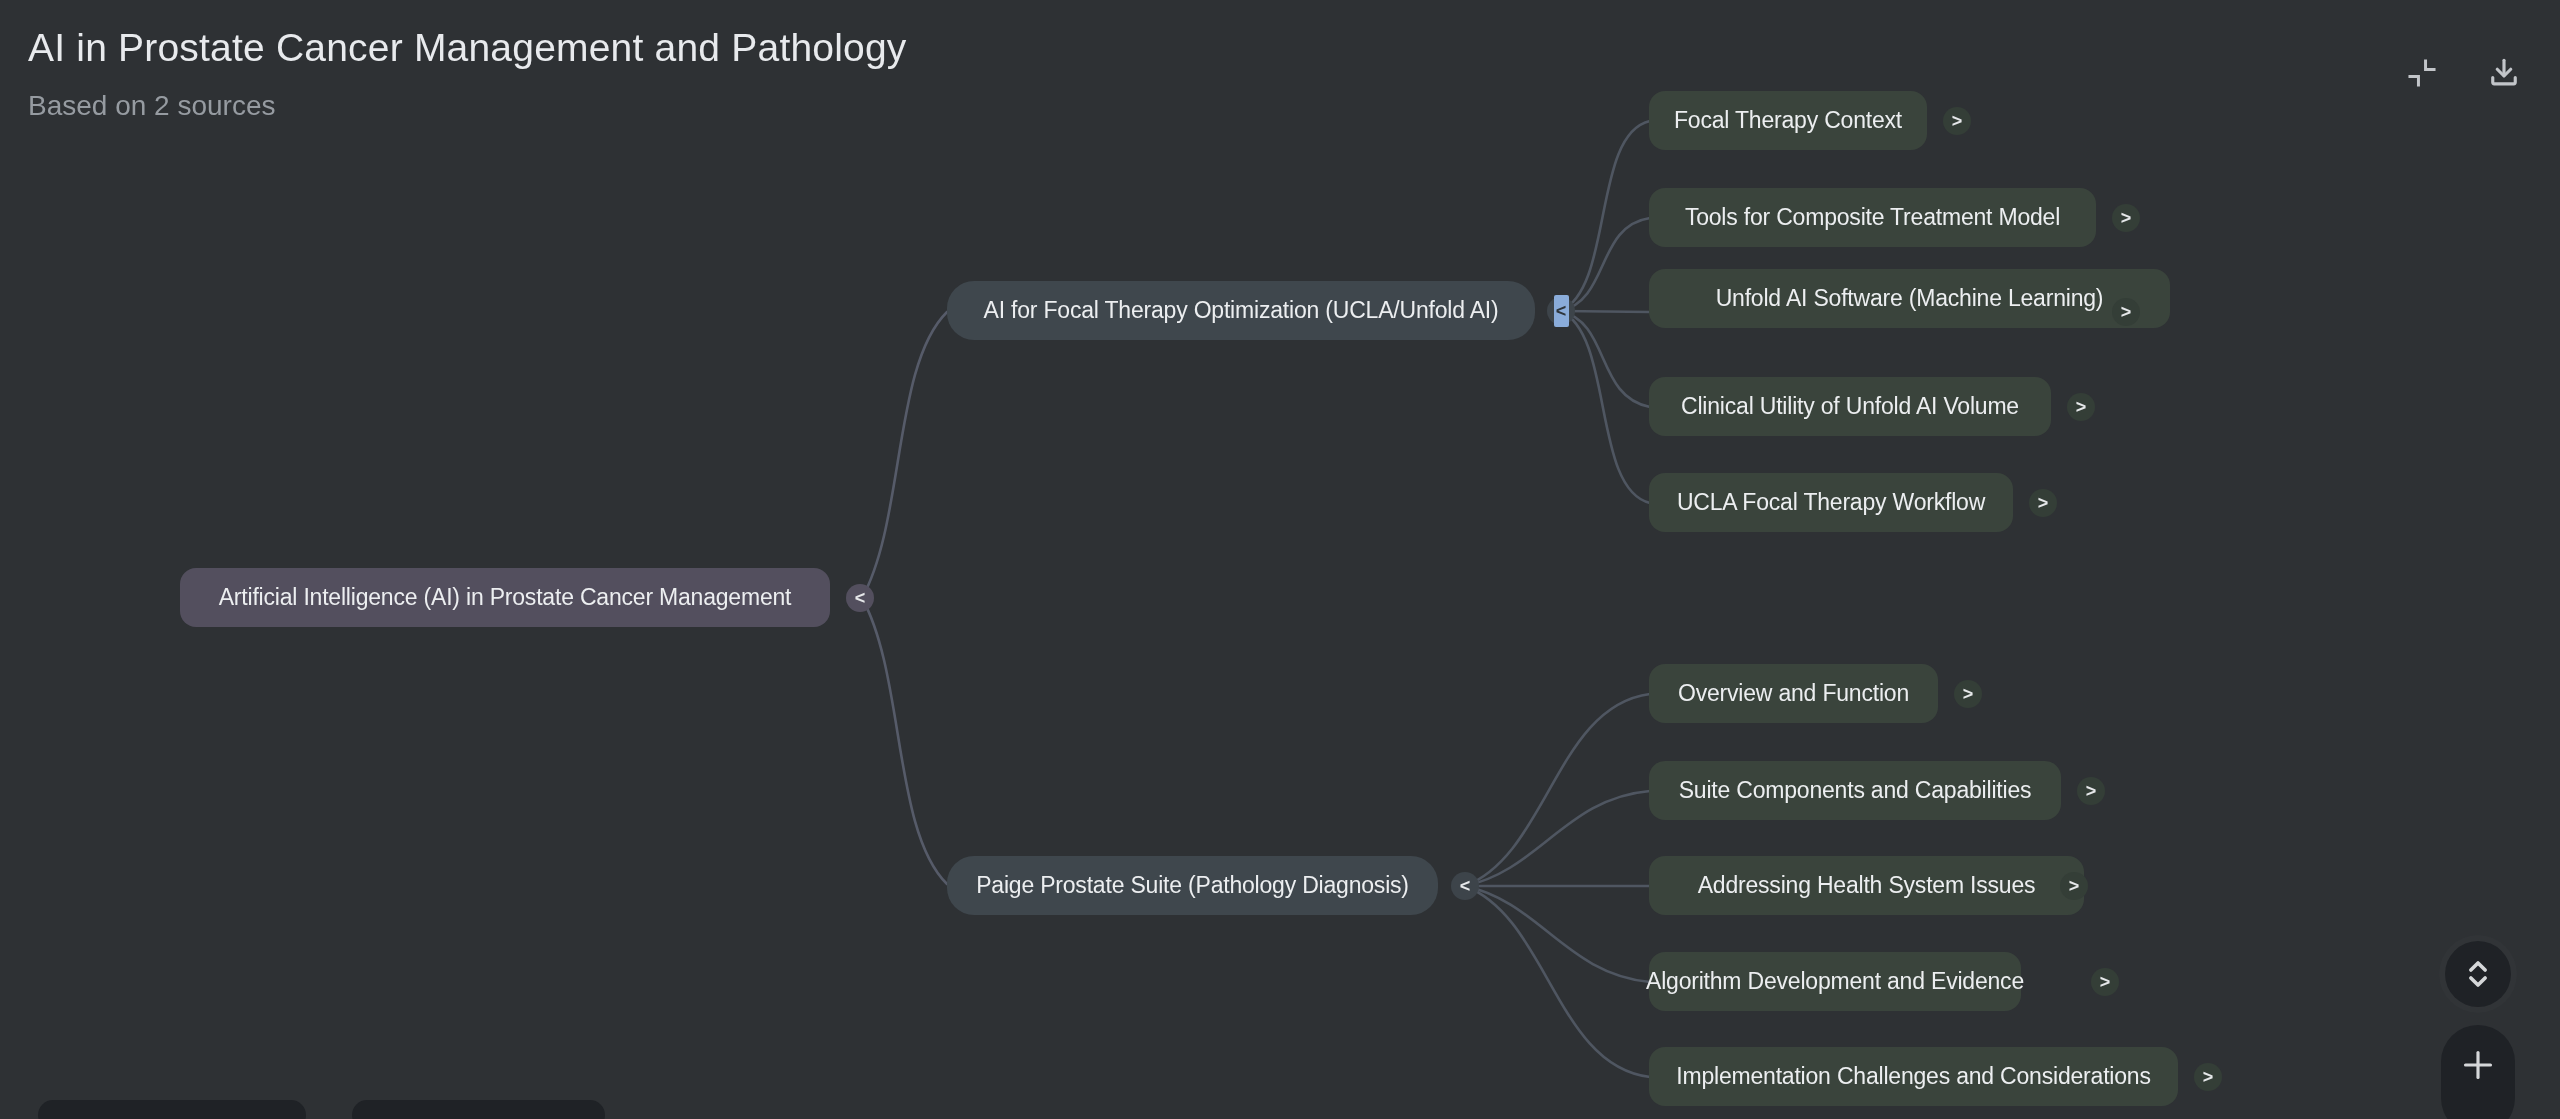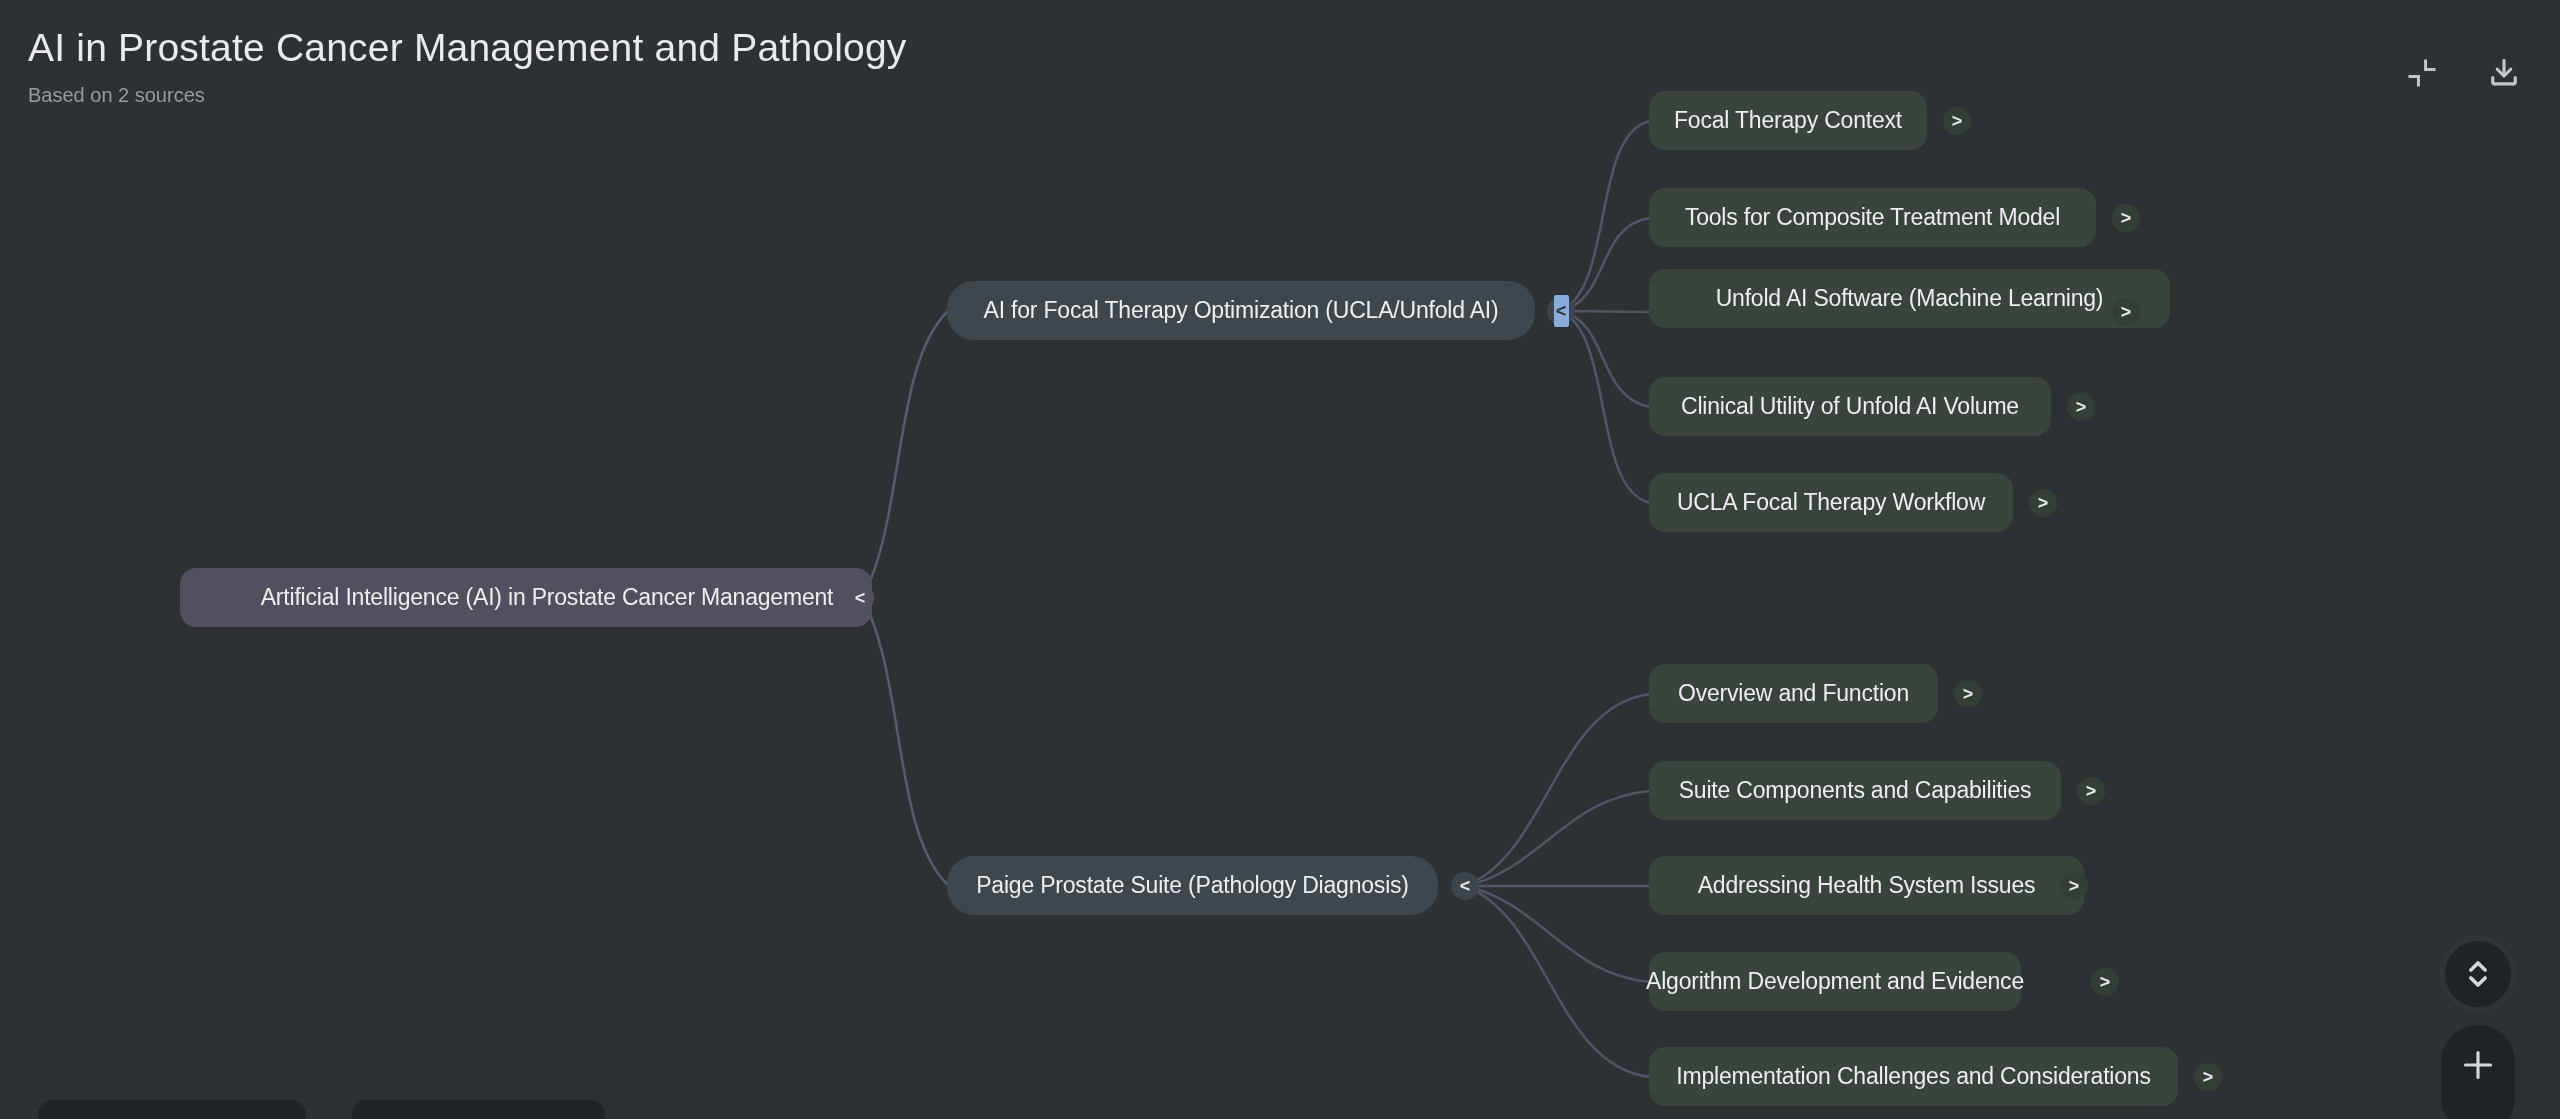--- a/index.html
+++ b/index.html
@@ -4,32 +4,32 @@
 <style>
   html,body{margin:0;padding:0;background:#2e3134;}
   #app{
     position:relative;width:2560px;height:1119px;overflow:hidden;
     background:#2e3134;font-family:"Liberation Sans",sans-serif;
   }
   #edges{position:absolute;left:0;top:0;pointer-events:none;}
   
   .hdr{position:absolute;left:28px;top:26px;}
   .hdr h1{margin:0;font-size:39px;font-weight:400;color:#e8eaed;letter-spacing:.2px;}
-  .hdr .sub{margin-top:14px;font-size:20px;color:#969ba1;}
+  .hdr .sub{margin-top:20px;font-size:28px;color:#969ba1;}
   .toolbar{position:absolute;top:53px;right:36px;display:flex;gap:42px;}
   .icon-btn{background:none;border:none;padding:0;width:40px;height:40px;cursor:pointer;display:flex;align-items:center;justify-content:center;}
   
   .node{
     position:absolute;height:59px;border-radius:16px;
     display:flex;align-items:center;justify-content:center;cursor:pointer;
   }
   .node-label{
     font-size:23px;letter-spacing:-.2px;color:#eceef0;white-space:nowrap;
   }
-  .node--root{background:#534f5e;padding-left:42px;}
+  .node--root{background:#534f5e;}
   .node--branch{background:#3f474d;border-radius:27px;}
   .node--leaf{background:#3a443c;}
   
   .toggle{
     position:absolute;width:28px;height:28px;border-radius:50%;
     border:none;padding:0;display:flex;align-items:center;justify-content:center;
     cursor:pointer;
   }
   .toggle .glyph{font-size:18px;font-weight:700;color:#e6e8ea;line-height:1;}
   .toggle--root{background:#534f5e;}

